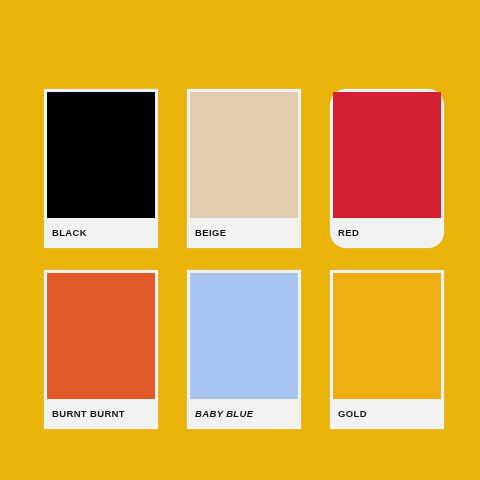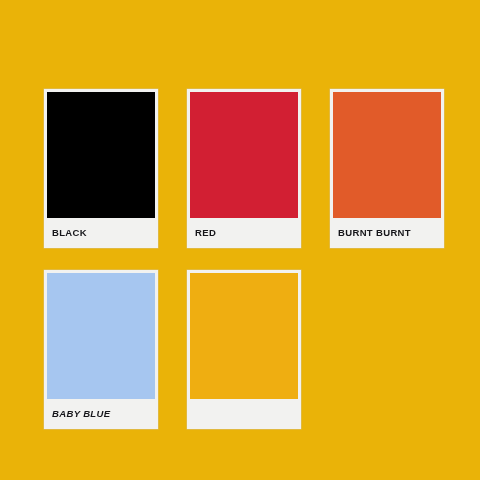--- a/index.html
+++ b/index.html
@@ -74,22 +74,28 @@
 <div class="palette-board" style="background: #eab308;">
   <div class="swatch-grid">
 
     <div class="swatch-card" style="background: rgb(242, 242, 240);">
       <div class="swatch-color" style="background: rgb(0, 0, 0);"></div>
       <div class="swatch-caption">
         <span class="swatch-label" style="color: rgb(22, 22, 26);">BLACK</span>
       </div>
     </div>
 
+    <div class="swatch-card" style="background: rgb(242, 242, 240);">
+      <div class="swatch-color" style="background: rgb(226, 205, 175);"></div>
+      <div class="swatch-caption">
+        <span class="swatch-label" style="color: rgb(22, 22, 26);">BEIGE</span>
+      </div>
+    </div>
 
-    <div class="swatch-card" style="background: rgb(242, 242, 240);">
+    <div class="swatch-card" style="background: rgb(242, 242, 240); border-radius: 16px;">
       <div class="swatch-color" style="background: rgb(210, 31, 51);"></div>
       <div class="swatch-caption">
         <span class="swatch-label" style="color: rgb(22, 22, 26);">RED</span>
       </div>
     </div>
 
     <div class="swatch-card" style="background: rgb(242, 242, 240);">
       <div class="swatch-color" style="background: rgb(225, 91, 41);"></div>
       <div class="swatch-caption">
         <span class="swatch-label" style="color: rgb(22, 22, 26);">BURNT BURNT</span>
@@ -98,16 +104,19 @@
 
     <div class="swatch-card" style="background: rgb(242, 242, 240); font-style: italic;">
       <div class="swatch-color" style="background: rgb(166, 198, 240);"></div>
       <div class="swatch-caption">
         <span class="swatch-label" style="color: rgb(22, 22, 26);">BABY BLUE</span>
       </div>
     </div>
 
     <div class="swatch-card" style="background: rgb(242, 242, 240);">
       <div class="swatch-color" style="background: rgb(239, 174, 17);"></div>
+      <div class="swatch-caption">
+        <span class="swatch-label" style="color: rgb(22, 22, 26);">GOLD</span>
+      </div>
     </div>
 
   </div>
 </div>
 
 </body></html>

